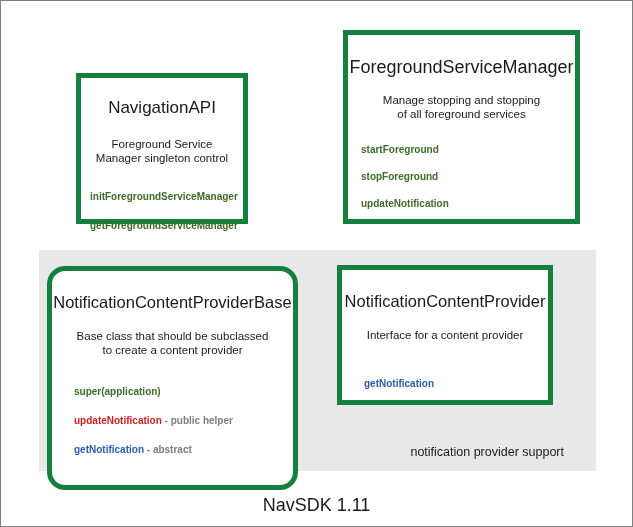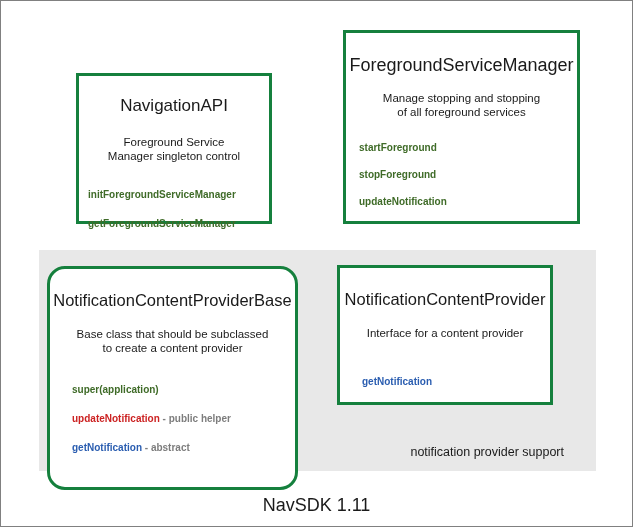--- a/index.html
+++ b/index.html
@@ -18,21 +18,21 @@
     background: #ffffff;
     box-sizing: border-box;
     border: 1px solid #808080;
     overflow: hidden;
   }
 
   
   .class-box {
     position: absolute;
     background: #ffffff;
-    border: 3px solid #15803d;
+    border: 5px solid #15803d;
     box-sizing: border-box;
     text-align: center;
   }
   .class-title {
     color: #1a1a1a;
     font-size: 17px;
     line-height: 20px;
     font-weight: normal;
     white-space: nowrap;
   }
@@ -76,21 +76,21 @@
   #footer-caption {
     position: absolute;
     width: 100%;
     text-align: center;
     color: #1a1a1a;
     font-size: 18px;
     line-height: 18px;
   }
 
   
-  #box-navigation-api          { left: 75px;  top: 72px;  width: 196px; height: 151px; }
+  #box-navigation-api          { left: 75px;  top: 72px;  width: 172px; height: 151px; }
   #box-foreground-service-mgr  { left: 342px; top: 29px;  width: 237px; height: 194px; }
   #box-ncp-base                { left: 46px;  top: 265px; width: 251px; height: 224px; border-radius: 18px; }
   #box-ncp                     { left: 336px; top: 264px; width: 216px; height: 140px; }
 </style>
 </head>
 <body>
 
 <div id="canvas">
 
   <div id="group-panel" style="left:38px; top:249px; width:557px; height:221px;">

